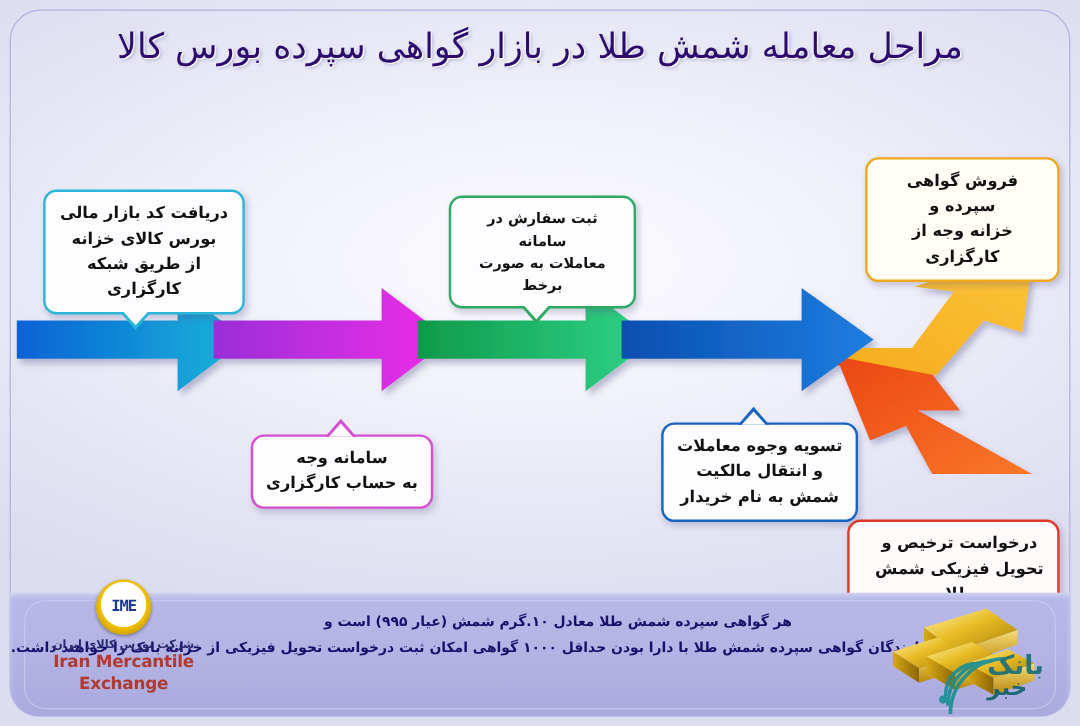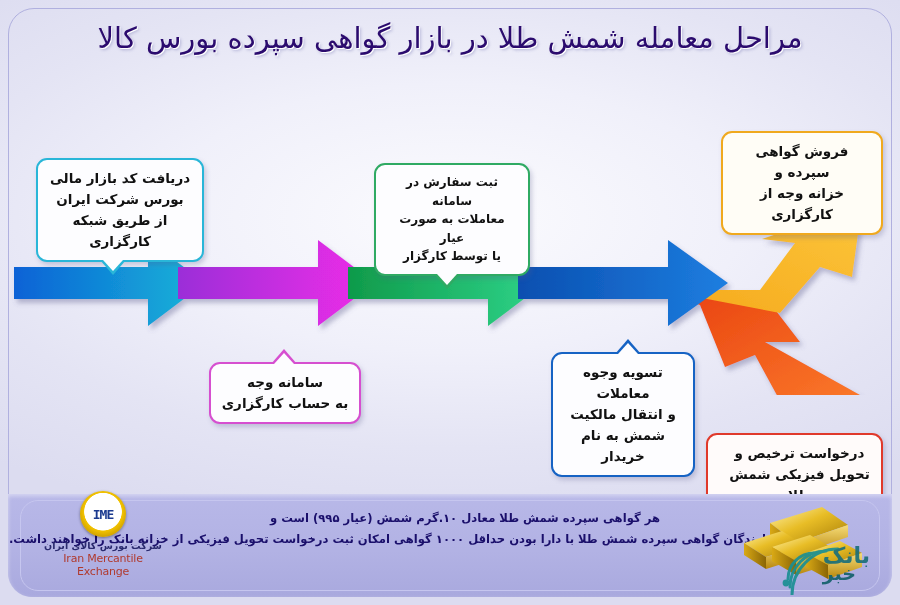--- a/index.html
+++ b/index.html
@@ -64,21 +64,21 @@
     border-bottom:11px solid #fdfdff;}
   
   #box3{left:374px;top:163px;width:156px;border:2.5px solid #2faa63;font-size:12px;}
   #box3 .tail{left:58px;bottom:-15px;
     border-left:13px solid transparent;border-right:13px solid transparent;
     border-top:15px solid #2faa63;}
   #box3 .tail i{position:absolute;left:-10px;top:-15px;width:0;height:0;
     border-left:10px solid transparent;border-right:10px solid transparent;
     border-top:11px solid #fdfdff;}
   
-  #box4{left:551px;top:352px;width:144px;border:2.5px solid #1663c4;font-size:13.5px;}
+  #box4{left:551px;top:352px;width:164px;border:2.5px solid #1663c4;font-size:13.5px;}
   #box4 .tail{left:62px;top:-15px;
     border-left:13px solid transparent;border-right:13px solid transparent;
     border-bottom:15px solid #1663c4;}
   #box4 .tail i{position:absolute;left:-10px;top:4px;width:0;height:0;
     border-left:10px solid transparent;border-right:10px solid transparent;
     border-bottom:11px solid #fdfdff;}
   
   #box5{left:721px;top:112px;width:162px;border:2.5px solid #f0a91e;font-size:13.5px;
         background:#fffdf6;margin-top:19px;}
   
@@ -106,21 +106,21 @@
   #logo .mark{
     width:46px;height:46px;margin:12px auto 3px;border-radius:50%;
     background:radial-gradient(circle at 50% 45%, #ffffff 0 54%, #f2c200 56%, #c79a00 78%, #8a6a00 100%);
     position:relative;box-shadow:0 1px 3px rgba(0,0,0,.4);
   }
   #logo .mark b{
     position:absolute;left:0;right:0;top:50%;transform:translateY(-50%);
     font-size:13px;color:#1b3a8f;letter-spacing:-1px;font-family:"DejaVu Sans Mono",monospace;
   }
   #logo .fa{font-size:9.5px;color:#2a2a6e;font-weight:bold;line-height:1.25;}
-  #logo .en{font-size:11px;color:#b03a2e;font-weight:normal;line-height:1.25;letter-spacing:-0.2px;}
+  #logo .en{font-size:14px;color:#b03a2e;font-weight:bold;line-height:1.25;letter-spacing:-0.2px;}
   
   #gold{position:absolute;right:26px;bottom:12px;width:130px;height:90px;}
   #wm{position:absolute;right:20px;bottom:6px;width:96px;height:62px;opacity:.92;}
   #wm .t1,#wm .t2{position:absolute;font-weight:bold;color:#1b6f7a;}
   #wm .t1{right:2px;top:14px;font-size:22px;}
   #wm .t2{right:16px;top:33px;font-size:19px;color:#14616b;}
 </style>
 </head>
 <body>
 
@@ -170,39 +170,38 @@
         <polygon points="14,72 148,72 148,45 205,88 148,131 148,104 14,104" fill="url(#g1)"></polygon>
         <polygon points="178,72 318,72 318,45 375,88 318,131 318,104 178,104" fill="url(#g2)"></polygon>
         <polygon points="348,72 488,72 488,45 545,88 488,131 488,104 348,104" fill="url(#g3)"></polygon>
         <polygon points="518,72 668,72 668,45 728,88 668,131 668,104 518,104" fill="url(#g4)"></polygon>
       </g>
     </svg>
   </div>
 
   <div class="callout" id="box1">
     <div>دریافت کد بازار مالی</div>
-    <div>بورس شرکت ایران</div>
+    <div>بورس کالای خزانه</div>
     <div>از طریق شبکه کارگزاری</div>
     <span class="tail">
         <i></i>
       </span>
   </div>
 
   <div class="callout" id="box2">
     <div>سامانه وجه</div>
     <div>به حساب کارگزاری</div>
     <span class="tail">
         <i></i>
       </span>
   </div>
 
   <div class="callout" id="box3">
     <div>ثبت سفارش در سامانه</div>
-    <div>معاملات به صورت عیار</div>
-    <div>یا توسط کارگزار</div>
+    <div>معاملات به صورت برخط</div>
     <span class="tail">
         <i></i>
       </span>
   </div>
 
   <div class="callout" id="box4">
     <div>تسویه وجوه معاملات</div>
     <div>و انتقال مالکیت</div>
     <div>شمش به نام خریدار</div>
     <span class="tail">

